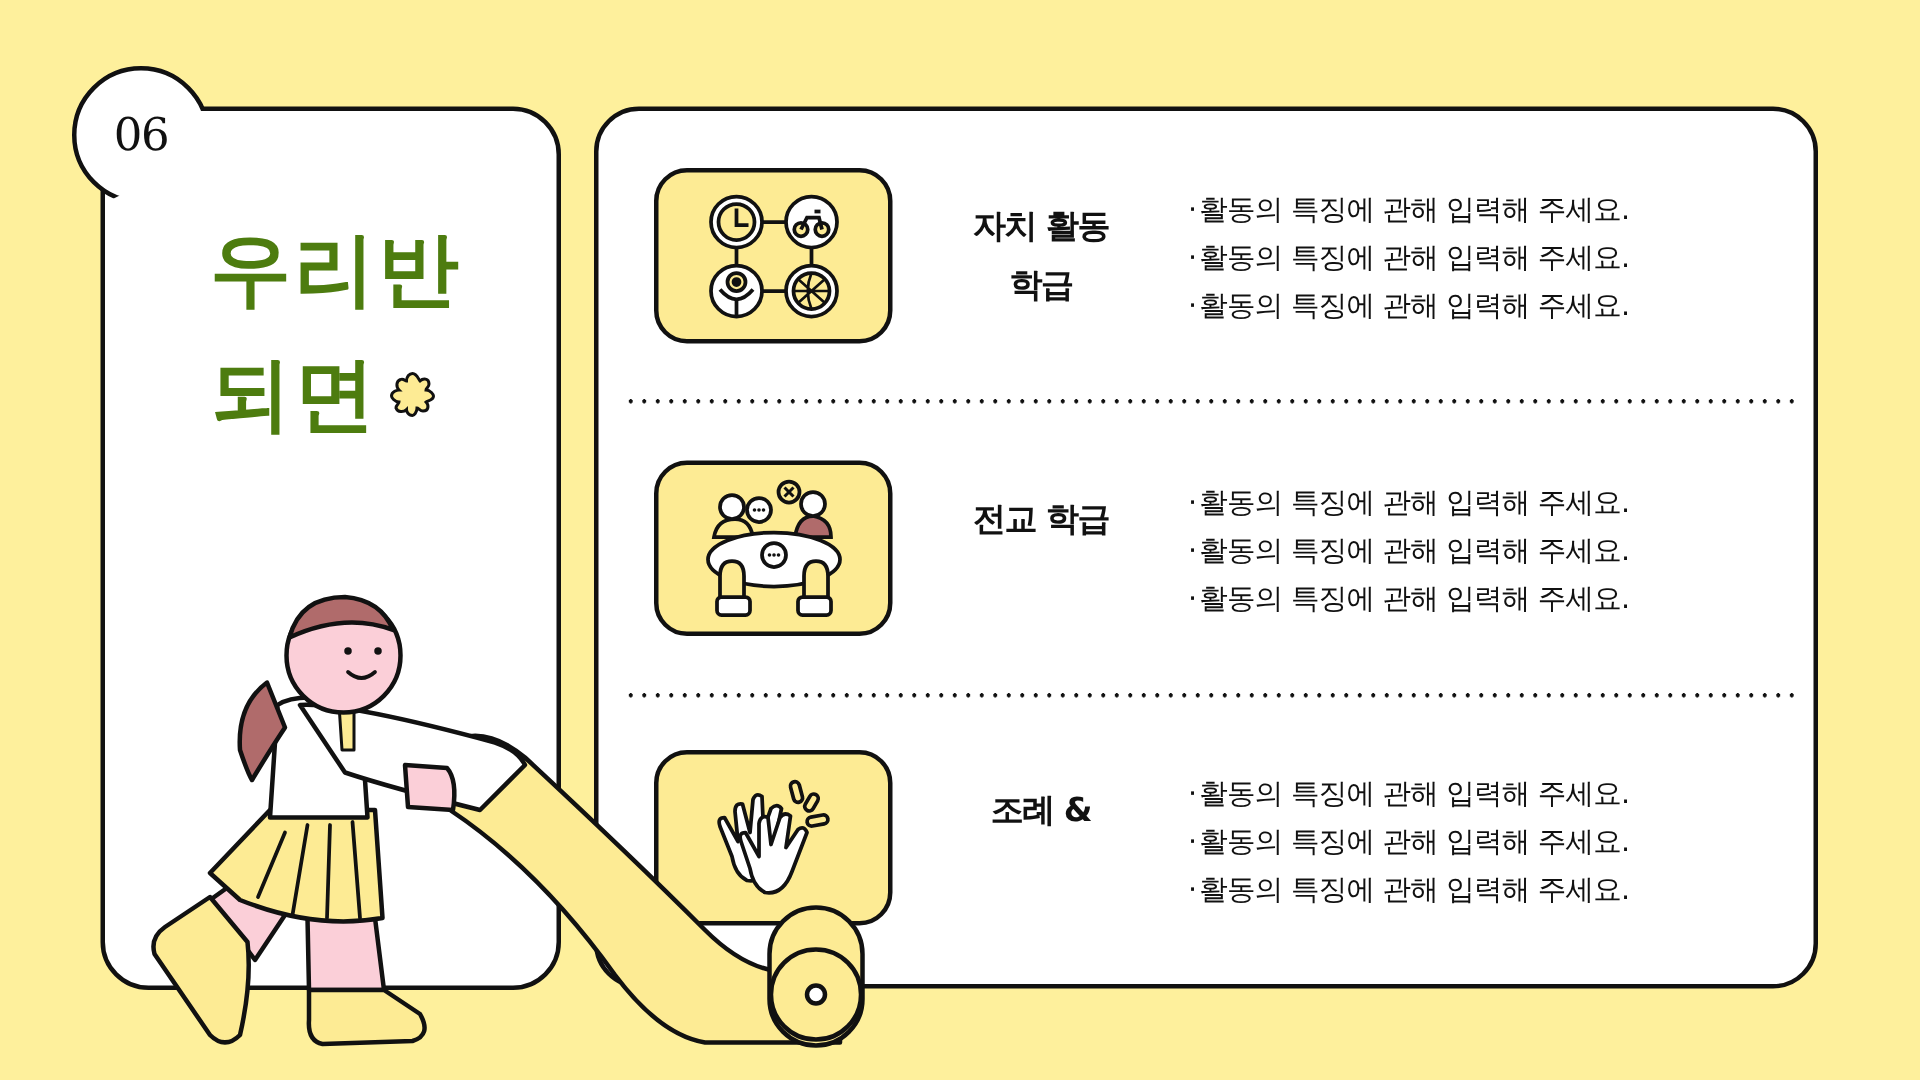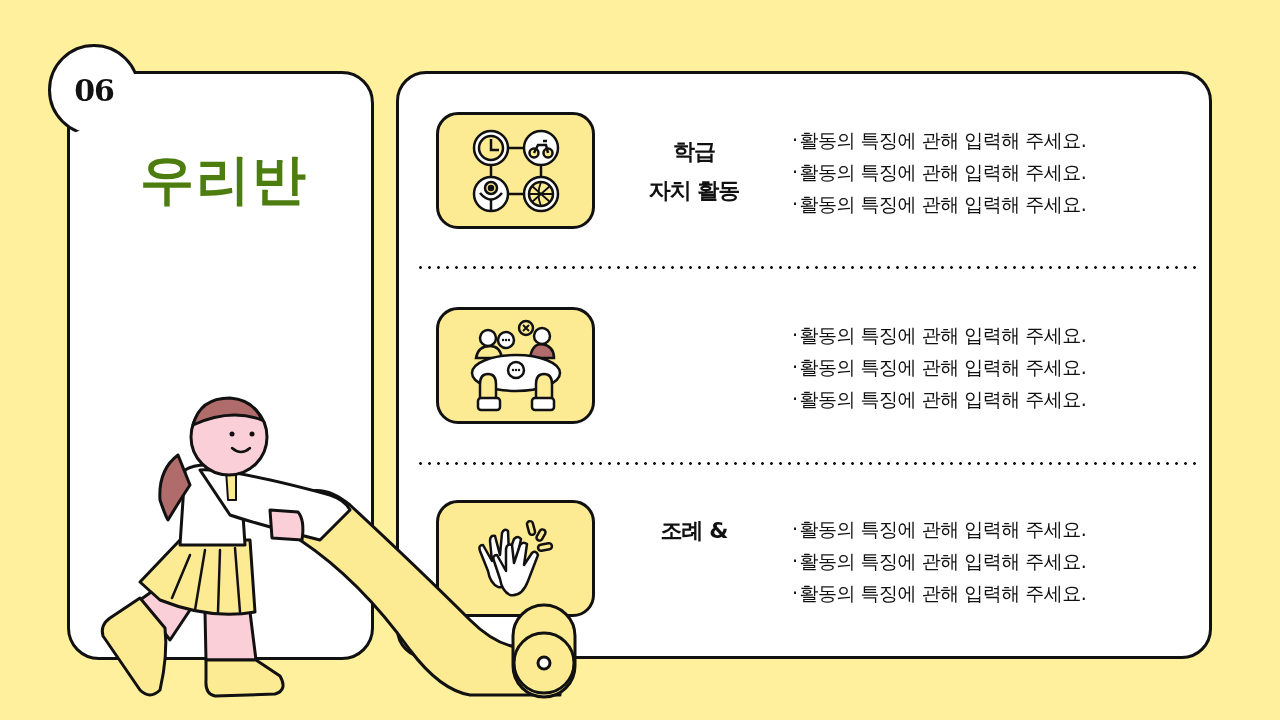--- a/index.html
+++ b/index.html
@@ -2,21 +2,21 @@
 <html><head>
 <meta charset="utf-8">
 <style>
   * { box-sizing: border-box; margin: 0; padding: 0; }
   html, body { width: 1280px; height: 720px; overflow: hidden; }
   body { background: #FEF09C; font-family: "DejaVu Sans", "Liberation Sans", sans-serif; position: relative; }
 
   .left-card { position: absolute; left: 67px; top: 71px; width: 307px; height: 589px; background: #fff; border: 3px solid #111; border-radius: 32px; }
   .badge { position: absolute; left: 48px; top: 44px; width: 92px; height: 92px; background: #fff; border: 3px solid #111; border-radius: 50%; z-index: 3; clip-path: polygon(0 0,100% 0,100% 30%, 100% 62%, 22% 100%, 0 100%); }
   .badge-cover { position: absolute; left: 70px; top: 74px; width: 80px; height: 50px; background: #fff; z-index: 4; }
-  .badge-num { position: absolute; left: 48px; top: 44px; width: 92px; height: 92px; display: flex; align-items: center; justify-content: center; font-family: "DejaVu Serif", "Liberation Serif", serif; font-weight: bold; font-size: 30px; color: #111; z-index: 5; letter-spacing: -1px; }
+  .badge-num { position: absolute; left: 48px; top: 44px; width: 92px; height: 92px; display: flex; align-items: center; justify-content: center; font-family: "DejaVu Serif", "Liberation Serif", serif; font-weight: normal; font-size: 30px; color: #111; z-index: 5; letter-spacing: -1px; }
 
   .title { position: absolute; left: 140px; top: 138px; z-index: 5; }
   .title-line { font-family: "DejaVu Sans", sans-serif; font-weight: bold; font-size: 54px; line-height: 83px; color: #4d7c0f; letter-spacing: 2px; display: flex; align-items: center; gap: 6px; }
 
   .right-card { position: absolute; left: 396px; top: 71px; width: 816px; height: 588px; background: #fff; border: 3px solid #111; border-radius: 30px; }
 
   .row { position: absolute; left: 0; width: 100%; height: 196px; }
   .icon-box { position: absolute; left: 37px; width: 159px; height: 117px; background: #FDEB94; border: 3px solid #111; border-radius: 22px; display: flex; align-items: center; justify-content: center; }
   .row-title { position: absolute; left: 205px; width: 180px; text-align: center; font-weight: bold; font-size: 22px; line-height: 39px; color: #111; letter-spacing: -1px; }
   .bullets { position: absolute; left: 393px; list-style: none; }
@@ -30,20 +30,26 @@
 </head>
 <body>
 
 <div class="left-card"></div>
 <div class="badge"></div>
 <div class="badge-cover"></div>
 <div class="badge-num">06</div>
 
 <div class="title">
   <div class="title-line">우리반</div>
+  <div class="title-line">
+    <span>되면</span>
+    <svg width="34" height="34" viewBox="0 0 34 34">
+      <path d="M17 3 C20 3 21 7 22 8 C24 6 28 6 28 10 C28 12 26 13 26 14 C29 14 31 17 31 18 C31 21 27 21 26 22 C28 24 28 28 24 28 C22 28 21 26 20 26 C20 29 18 31 17 31 C14 31 13 28 13 27 C11 29 7 29 6 26 C6 24 8 23 8 22 C5 22 3 19 3 18 C3 15 7 14 8 14 C6 12 6 8 9 7 C11 6 12 8 13 8 C13 5 15 3 17 3 Z" fill="#FDEB94" stroke="#111" stroke-width="2"></path>
+    </svg>
+  </div>
 </div>
 
 <div class="right-card">
 
   <div class="row" style="top:0">
     <div class="icon-box" style="top:38px">
       <svg width="100" height="90" viewBox="0 0 100 90">
         <g stroke="#111" stroke-width="2.5" fill="#fff">
           <line x1="25" y1="22" x2="75" y2="22"></line>
             <line x1="25" y1="68" x2="75" y2="68"></line>
@@ -62,22 +68,22 @@
           <circle cx="25" cy="62" r="6" fill="#FDEB94"></circle>
             <circle cx="25" cy="62" r="2" fill="#111"></circle>
           <path d="M14 67 Q25 80 36 67" fill="none"></path>
             <line x1="25" y1="73" x2="25" y2="85"></line>
           <circle cx="75" cy="68" r="12" fill="#FDEB94"></circle>
           <path d="M66 60 Q75 68 84 76 M84 60 Q75 68 66 76 M63 68 L87 68 M75 56 Q70 68 75 80" fill="none" stroke-width="1.8"></path>
         </g>
       </svg>
     </div>
     <div class="row-title" style="top:58px">
+      <div>자치 활동</div>
       <div>학급</div>
-      <div>자치 활동</div>
     </div>
     <ul class="bullets" style="top:50px">
       <li>활동의 특징에 관해 입력해 주세요.</li>
       <li>활동의 특징에 관해 입력해 주세요.</li>
       <li>활동의 특징에 관해 입력해 주세요.</li>
     </ul>
   </div>
 
   <div class="dotted" style="top:192px"></div>
 
@@ -103,20 +109,21 @@
             <circle cx="37" cy="22" r="1.2"></circle>
             <circle cx="40" cy="22" r="1.2"></circle>
             <circle cx="43" cy="22" r="1.2"></circle>
         <circle cx="47" cy="52" r="1.2"></circle>
             <circle cx="50" cy="52" r="1.2"></circle>
             <circle cx="53" cy="52" r="1.2"></circle>
           </g>
       </svg>
     </div>
     <div class="row-title" style="top:57px">
+      <div>전교 학급</div>
     </div>
     <ul class="bullets" style="top:49px">
       <li>활동의 특징에 관해 입력해 주세요.</li>
       <li>활동의 특징에 관해 입력해 주세요.</li>
       <li>활동의 특징에 관해 입력해 주세요.</li>
     </ul>
   </div>
 
   <div class="dotted" style="top:388px"></div>
 
@@ -125,21 +132,21 @@
       <svg width="100" height="95" viewBox="0 0 100 95">
         <g stroke="#111" stroke-width="2.5" stroke-linejoin="round">
           <path d="M22 60 L14 40 Q12 34 17 34 L26 50 L24 30 Q24 24 29 25 L34 44 L36 22 Q38 17 42 20 L43 42 L48 28 Q52 24 55 28 L48 62 Q44 78 32 76 Q24 72 22 60 Z" fill="#fff"></path>
           <path d="M34 68 L28 50 Q26 44 31 44 L40 60 L40 38 Q41 32 46 34 L48 52 L54 34 Q57 30 61 33 L58 54 L66 42 Q70 39 72 44 L62 70 Q56 86 44 84 Q36 80 34 68 Z" fill="#fff"></path>
           <rect x="62" y="10" width="6" height="14" rx="3" fill="#FDEB94" transform="rotate(-15 65 17)"></rect>
           <rect x="72" y="18" width="6" height="12" rx="3" fill="#FDEB94" transform="rotate(30 75 24)"></rect>
           <rect x="72" y="33" width="14" height="6" rx="3" fill="#FDEB94" transform="rotate(-10 79 36)"></rect>
         </g>
       </svg>
     </div>
-    <div class="row-title" style="top:45px">
+    <div class="row-title" style="top:55px">
       <div>조례 &amp;</div>
     </div>
     <ul class="bullets" style="top:47px">
       <li>활동의 특징에 관해 입력해 주세요.</li>
       <li>활동의 특징에 관해 입력해 주세요.</li>
       <li>활동의 특징에 관해 입력해 주세요.</li>
     </ul>
   </div>
 </div>
 

